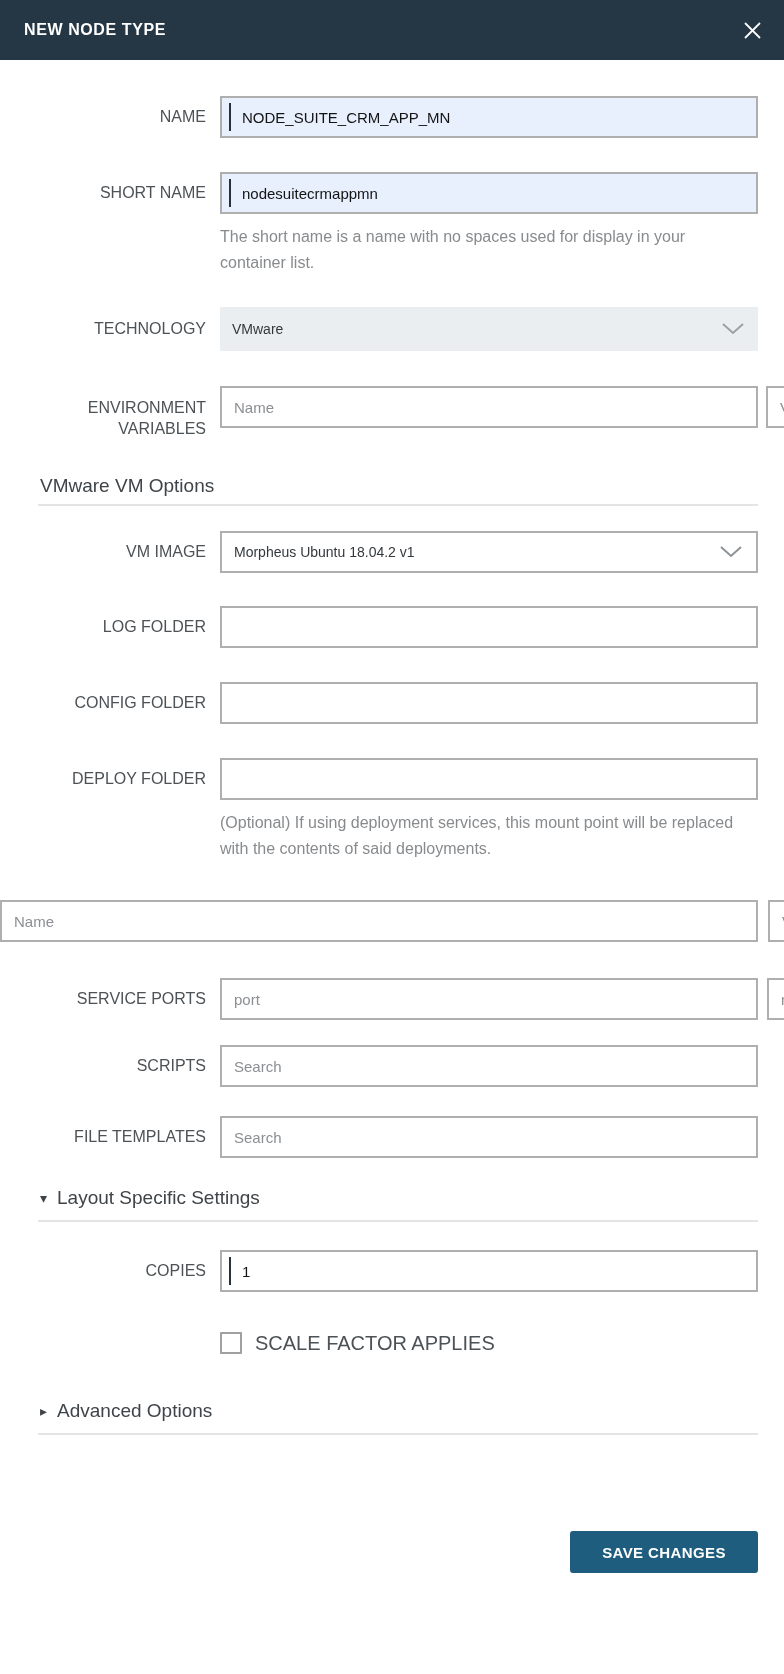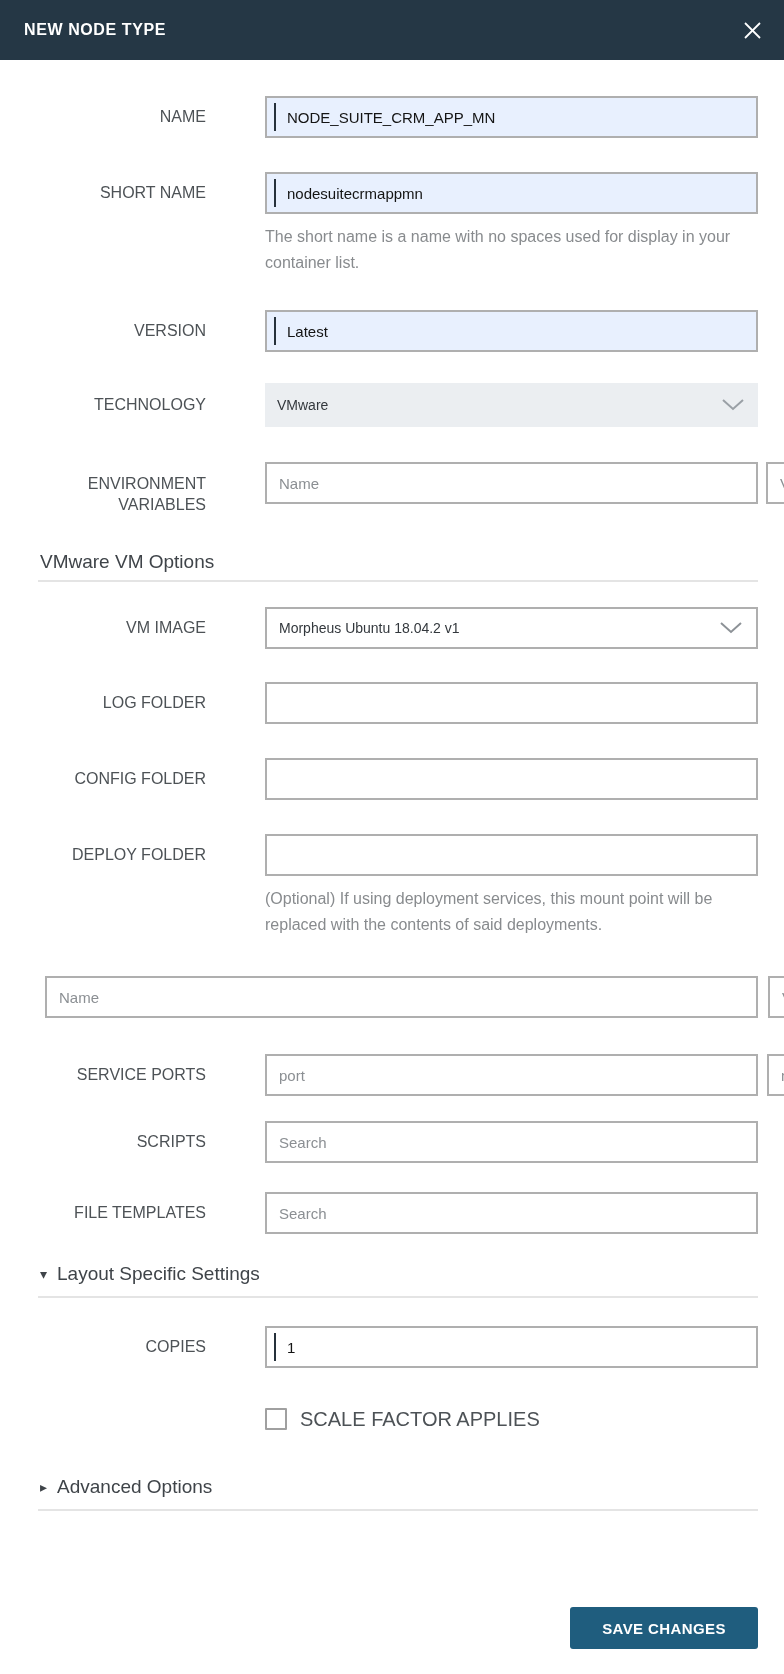--- a/index.html
+++ b/index.html
@@ -21,21 +21,21 @@
   .close-btn { width:28px; height:28px; display:flex; align-items:center; justify-content:center; cursor:pointer; }
 
   
   .row { display:flex; align-items:flex-start; }
   .lbl {
     width: 220px; flex:none; text-align:right; padding-right:14px;
     font-size:16px; color:#4d5256; line-height:42px; white-space:nowrap;
   }
   .lbl.tall { line-height:44px; }
   .lbl.twoline { line-height:21px; padding-top:11px; }
-  .ctl { flex:1; margin-right:26px; display:flex; align-items:center;margin-left:45px; }
+  .ctl { flex:1; margin-right:26px; display:flex; align-items:center; }
   .ctl.block { display:block; }
 
   
   .input-wrap { position:relative; width:100%; }
   input.txt {
     width:100%; height:42px; border:2px solid #afafaf; background:#fff;
     font-family:"Liberation Sans",sans-serif; font-size:15px; color:#141414;
     padding:0 10px 0 12px; outline:none; border-radius:0;
   }
   input.txt::placeholder { color:#8b8f93; opacity:1; }
@@ -121,29 +121,20 @@
     <div class="lbl">SHORT NAME</div>
     <div class="ctl block">
       <div class="input-wrap filled">
         <span class="caret"></span>
         <input class="txt" type="text" value="nodesuitecrmappmn" style="">
       </div>
       <div class="help">The short name is a name with no spaces used for display in your container list.</div>
     </div>
   </div>
 
-  <div class="row mt34">
-    <div class="lbl">VERSION</div>
-    <div class="ctl">
-      <div class="input-wrap filled">
-        <span class="caret"></span>
-        <input class="txt" type="text" value="Latest" style="">
-      </div>
-    </div>
-  </div>
 
   <div class="row mt31">
     <div class="lbl tall">TECHNOLOGY</div>
     <div class="ctl">
       <div class="select flat">
         <span>VMware</span>
         <svg width="22" height="12" viewBox="0 0 22 12">
           <polyline points="1,1 11,10 21,1" fill="none" stroke="#9aa0a6" stroke-width="2"></polyline>
         </svg>
       </div>

